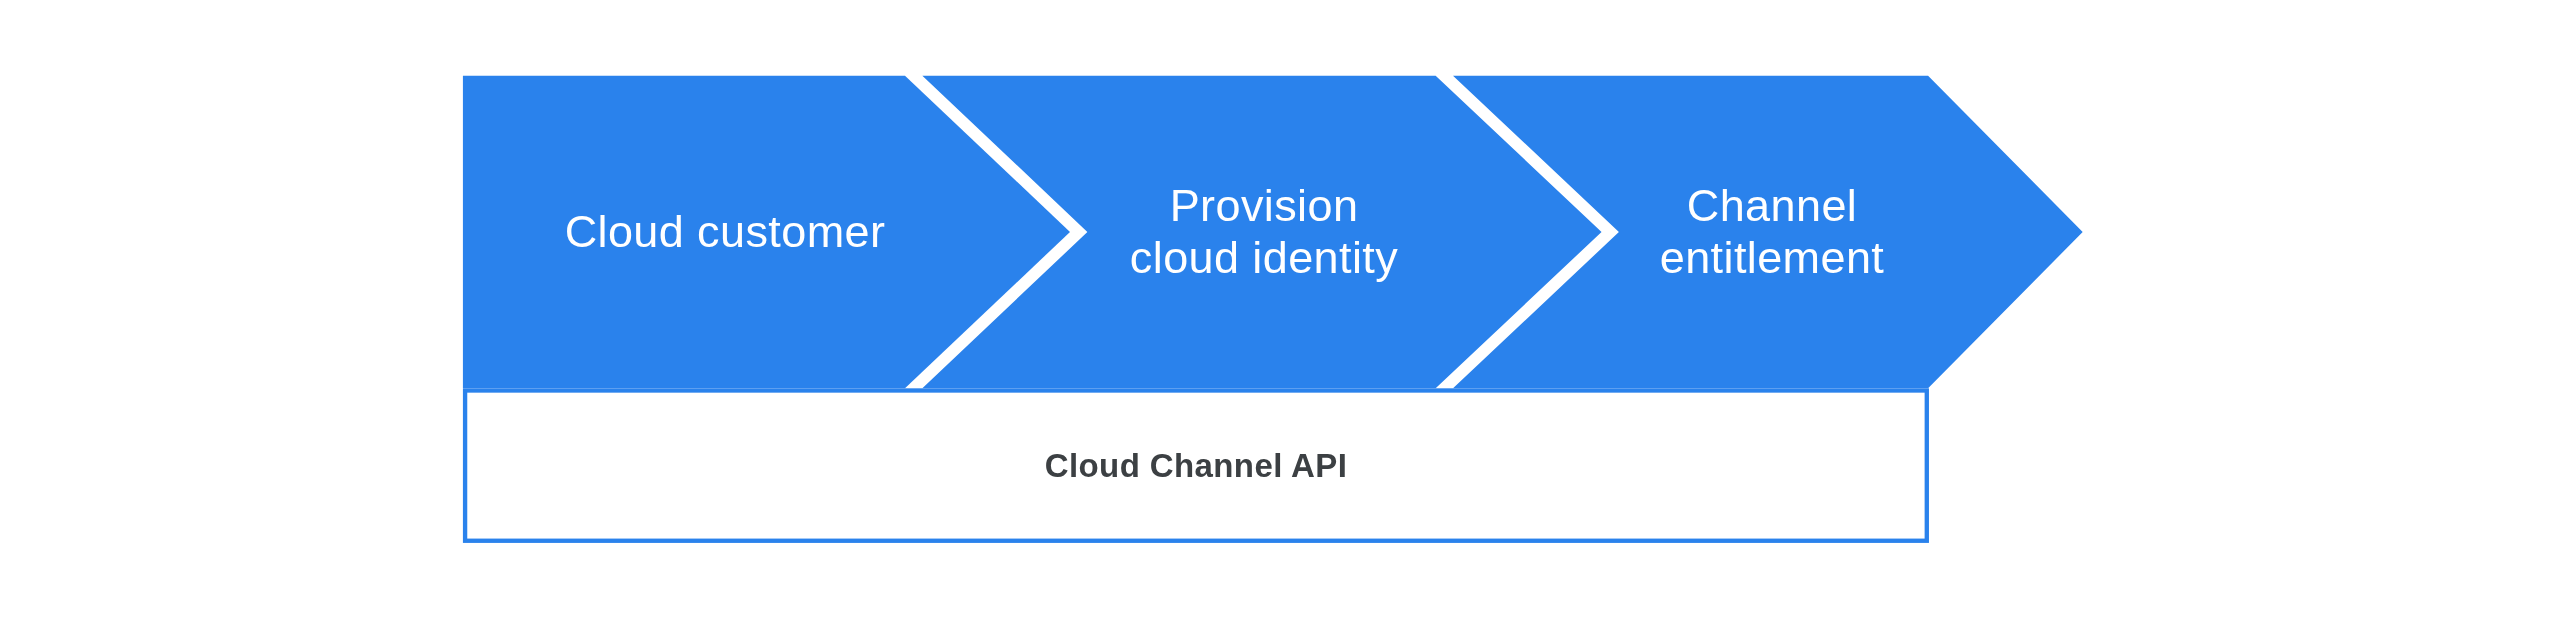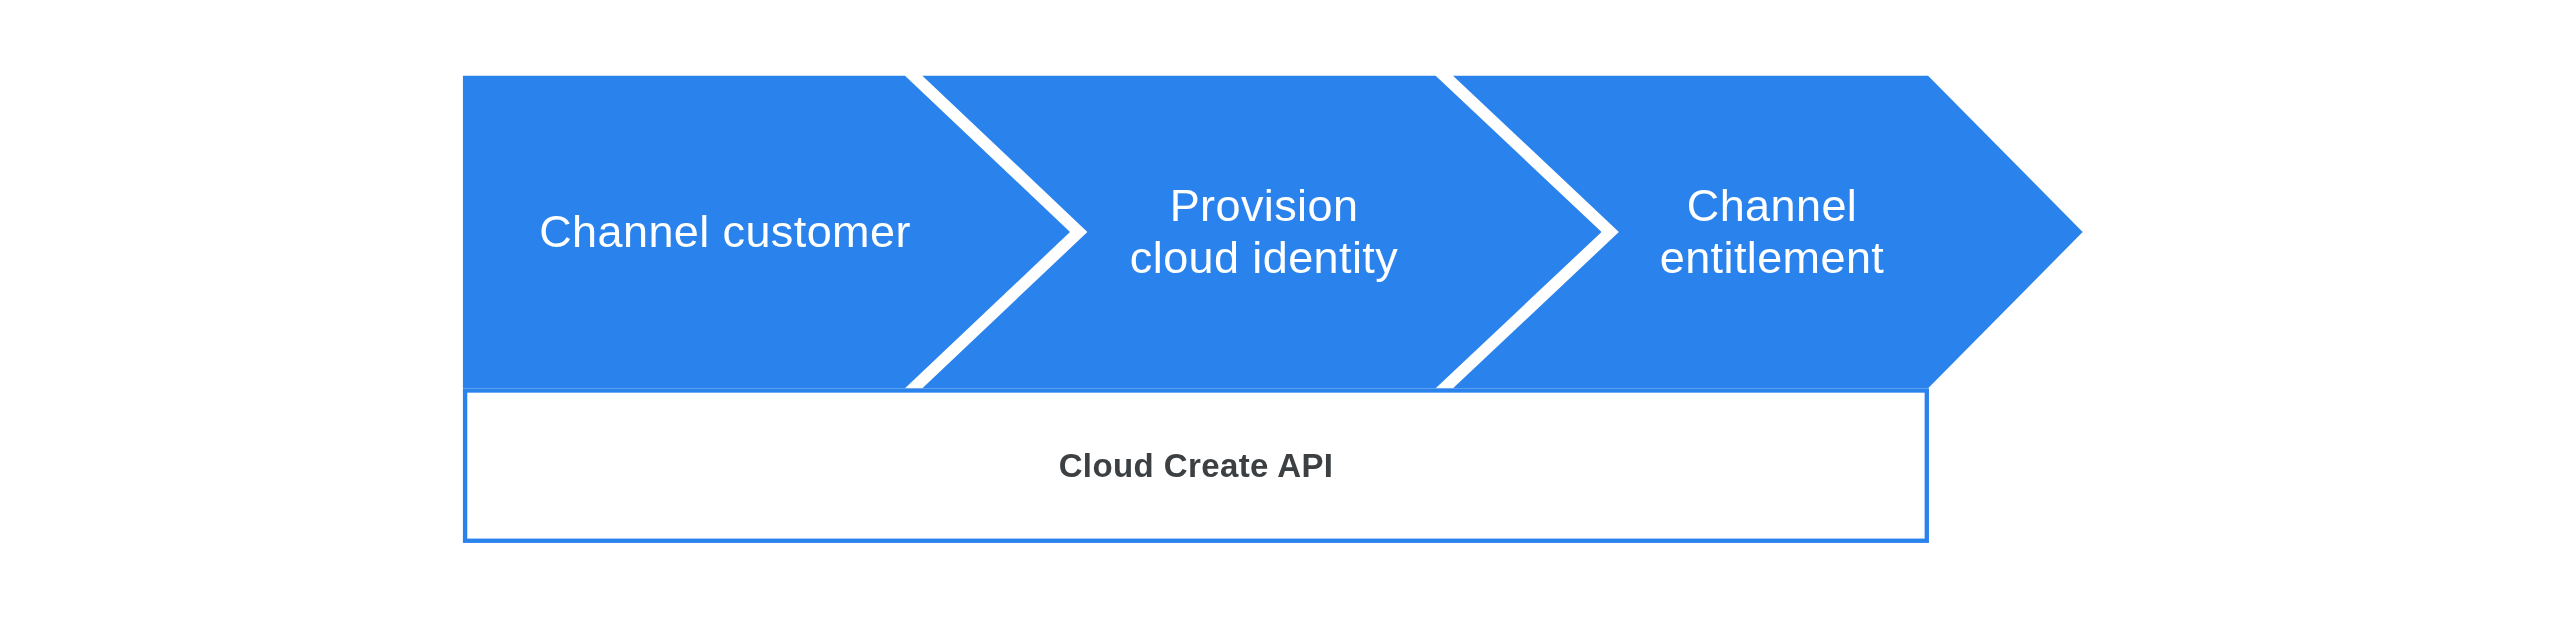--- a/index.html
+++ b/index.html
@@ -51,24 +51,24 @@
 
     <polygon points="533,87 1042,87 1232,267 1042,447 533,447" fill="#2a82ec"></polygon>
 
     <polygon points="1062,87 1653,87 1844,267 1653,447 1062,447 1252,267" fill="#2a82ec"></polygon>
 
     <polygon points="1673,87 2220,87 2398,267 2220,447 1673,447 1864,267" fill="#2a82ec"></polygon>
 
     <rect x="535.5" y="449.5" width="1683" height="173" fill="#ffffff" stroke-width="5" stroke="#2a82ec"></rect>
   </svg>
 
-  <div class="label step-label" style="left: 725px; top: 232px; color: rgb(255, 255, 255);">Channel customer</div>
+  <div class="label step-label" style="left: 725px; top: 232px; color: rgb(255, 255, 255);">Cloud customer</div>
 
   <div class="label step-label" style="left: 1264px; top: 232px; color: rgb(255, 255, 255);">Provision
 cloud identity</div>
 
   <div class="label step-label" style="left: 1772px; top: 232px; color: rgb(255, 255, 255);">Channel
 entitlement</div>
 
-  <div class="label api-label" style="left: 1196px; top: 466px; color: rgb(60, 64, 67);">Cloud Create API</div>
+  <div class="label api-label" style="left: 1196px; top: 466px; color: rgb(60, 64, 67);">Cloud Channel API</div>
 
 </div>
 
 
 </body></html>

